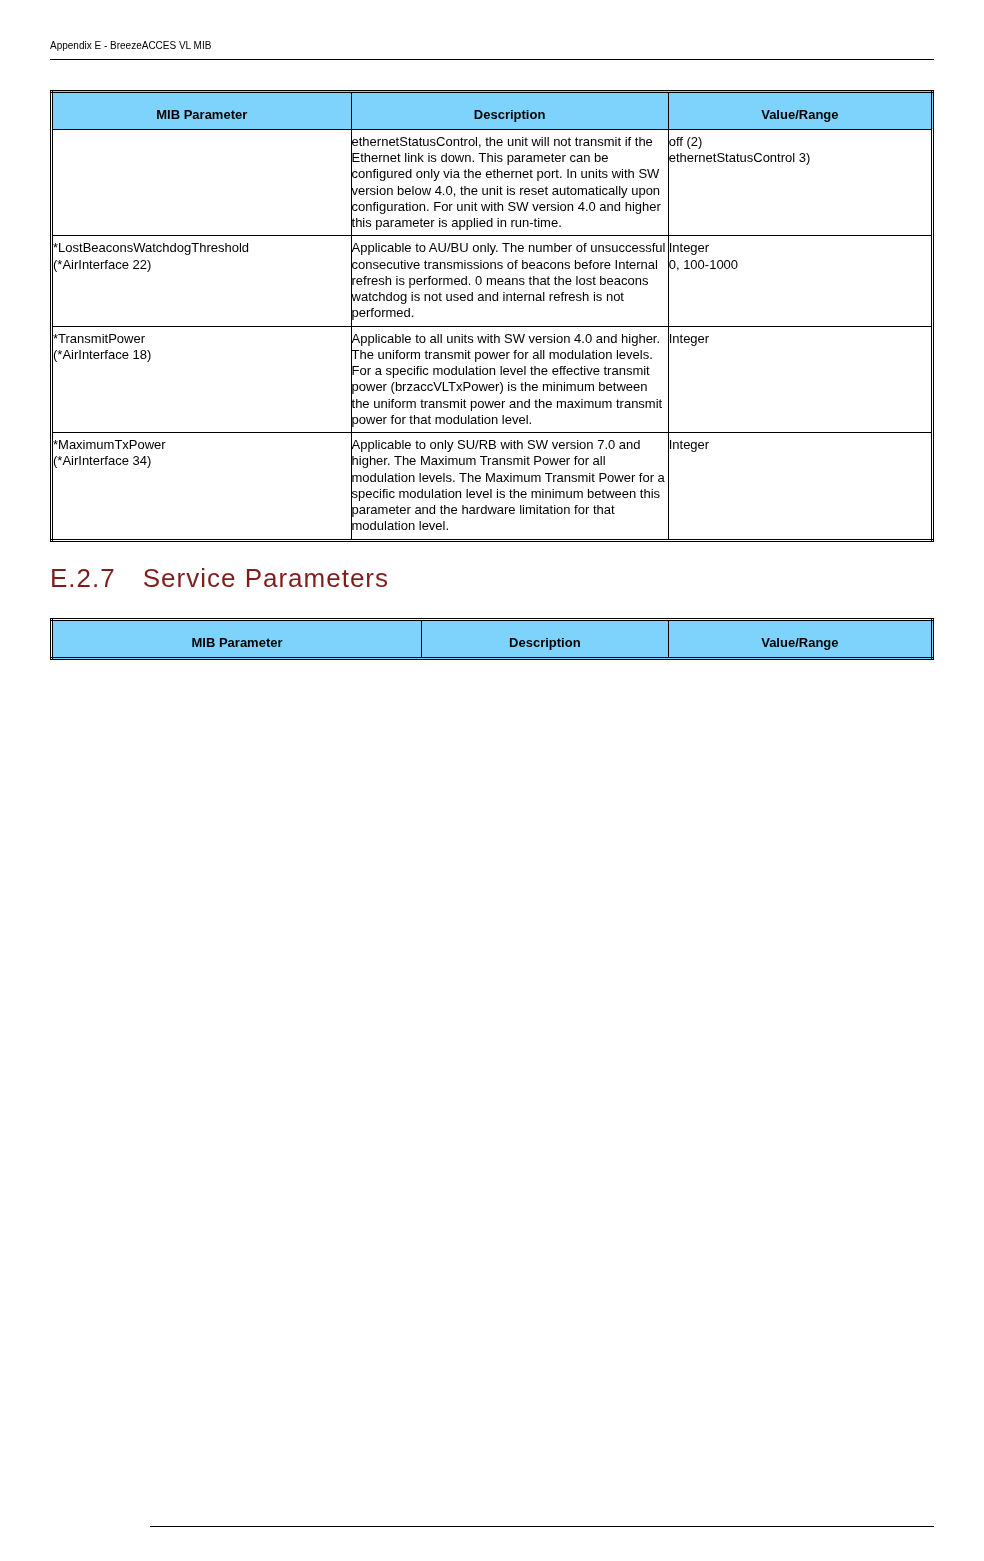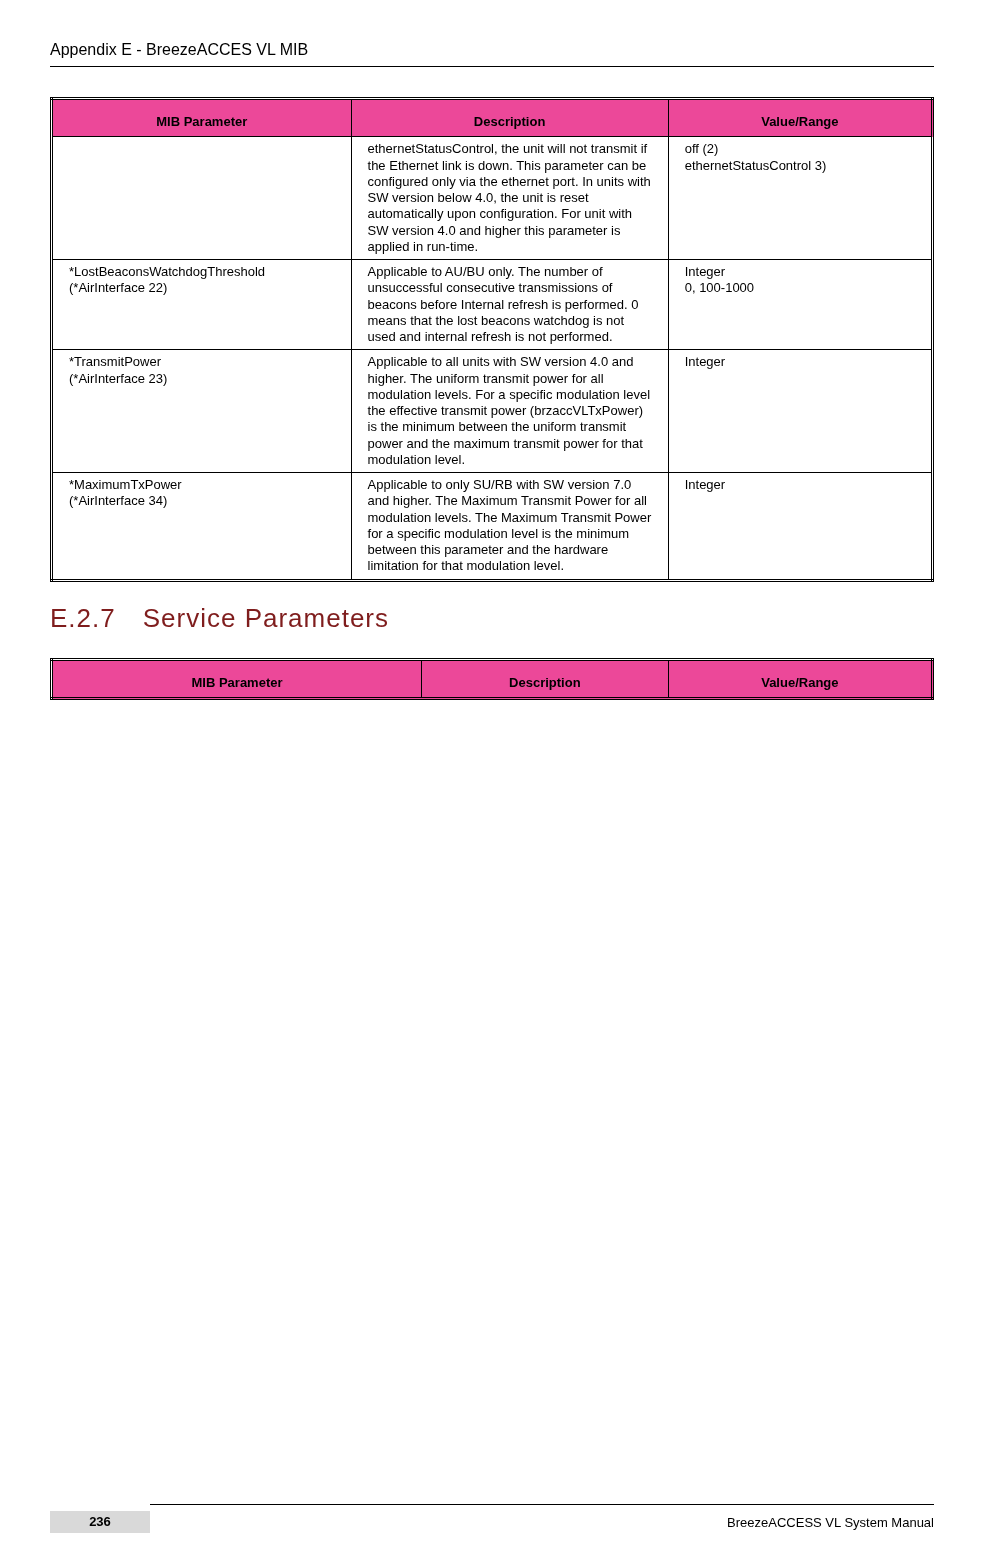--- a/index.html
+++ b/index.html
@@ -4,43 +4,43 @@
 <style>
   body {
     font-family: Arial, Helvetica, sans-serif;
     margin: 0;
     padding: 40px 50px 30px 50px;
     color: #000;
     font-size: 13px;
     line-height: 1.25;
   }
   .header-line {
-    font-size: 16px;
+    font-size: 10px;
     margin-bottom: 6px;
   }
   hr.top-rule {
     border: none;
     border-top: 1px solid #000;
     margin: 0 0 30px 0;
   }
   table.mib {
     border-collapse: collapse;
     width: 100%;
     border: 3px double #000;
     margin-bottom: 20px;
   }
   table.mib th, table.mib td {
     border: 1px solid #000;
-    padding: 4px 16px;
+    padding: 4px 0;
     vertical-align: top;
     text-align: left;
     font-size: 13px;
   }
   table.mib th {
-    background: #ec4899;
+    background: #7dd3fc;
     font-weight: bold;
     text-align: center;
     padding: 14px 6px 6px 6px;
   }
   .col-param   { width: 34%; }
   .col-desc    { width: 36%; }
   .col-range   { width: 30%; }
   .col-param2  { width: 42%; }
   .col-desc2   { width: 28%; }
   .col-range2  { width: 30%; }
@@ -112,21 +112,21 @@
     </tr>
     <tr>
       <td style="white-space: pre-line; margin-top: 45px;">*LostBeaconsWatchdogThreshold
 (*AirInterface 22)</td>
       <td>Applicable to AU/BU only. The number of unsuccessful consecutive transmissions of beacons before Internal refresh is performed. 0 means that the lost beacons watchdog is not used and internal refresh is not performed.</td>
       <td style="white-space: pre-line;">Integer
 0, 100-1000</td>
     </tr>
     <tr>
       <td style="white-space: pre-line;">*TransmitPower
-(*AirInterface 23)</td>
+(*AirInterface 18)</td>
       <td>Applicable to all units with SW version 4.0 and higher.              The uniform transmit power for all modulation levels. For a specific modulation level the effective transmit power (brzaccVLTxPower) is the minimum between the uniform transmit power and the maximum transmit power for that modulation level.</td>
       <td>Integer</td>
     </tr>
     <tr>
       <td style="white-space: pre-line;">*MaximumTxPower
 (*AirInterface 34)</td>
       <td>Applicable to only SU/RB with SW version 7.0 and higher. The Maximum Transmit Power for all modulation levels. The Maximum Transmit Power for a specific modulation level is the minimum between this parameter and the hardware limitation for  that modulation level.</td>
       <td>Integer</td>
     </tr>
   </tbody>
@@ -144,17 +144,13 @@
     <tr>
       <th>MIB Parameter</th>
       <th>Description</th>
       <th>Value/Range</th>
     </tr>
   </thead>
 </table>
 
 <div class="footer">
   <hr>
-  <div class="footer-row">
-    <div class="page-box">236</div>
-    <div class="footer-title">BreezeACCESS VL System Manual</div>
-  </div>
 </div>
 
 </body></html>

